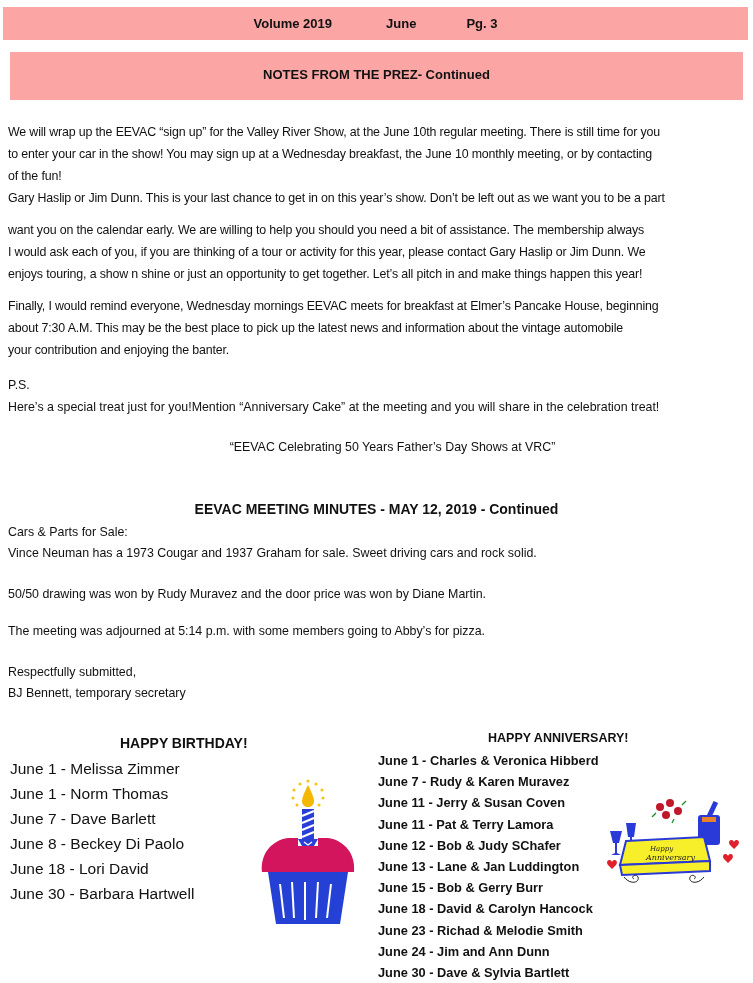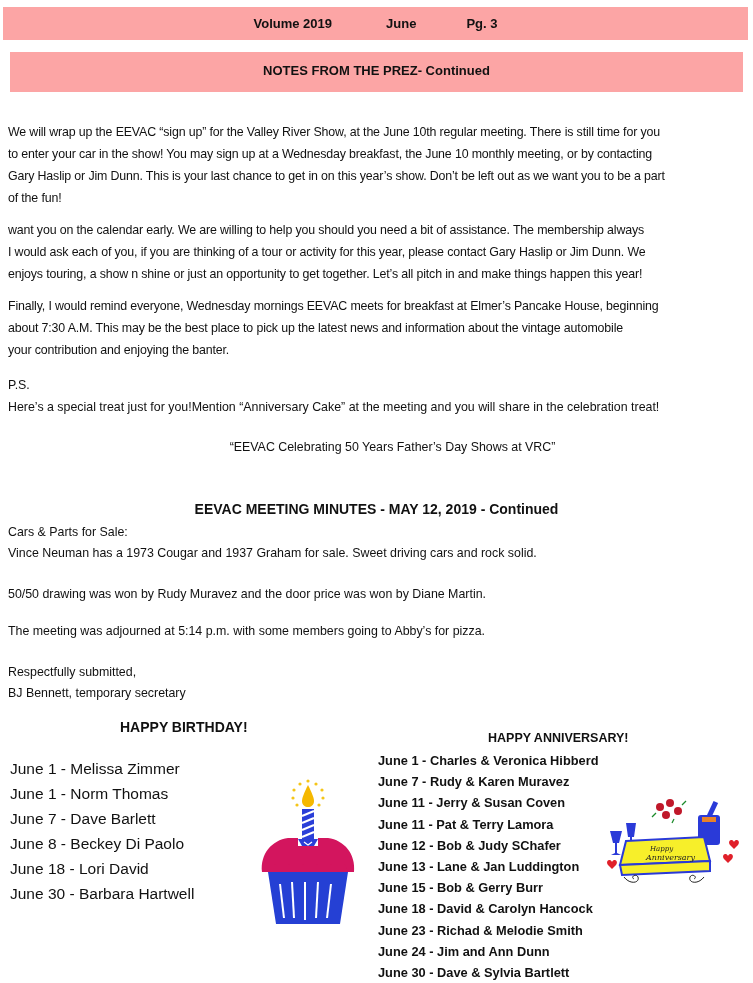--- a/index.html
+++ b/index.html
@@ -4,26 +4,26 @@
 <style>
   html, body { margin:0; padding:0; background:#ffffff; }
   body { width:753px; height:983px; position:relative; overflow:hidden;
          font-family:"Liberation Sans", sans-serif; color:#111; }
   .bar { position:absolute; background:#fca5a5; display:flex; align-items:center; justify-content:center;
          font-weight:bold; font-size:13px; color:#111; }
   .bar-top { left:3px; top:7px; width:745px; height:33px; }
   .bar-top span { display:inline-block; }
   .bar-top .vol { margin-right:54px; }
   .bar-top .month { margin-right:50px; }
-  .bar-notes { left:10px; top:52px; width:733px; height:40px; font-size:13px; padding-bottom:4px; box-sizing:border-box; }
+  .bar-notes { left:10px; top:52px; width:733px; height:48px; font-size:13px; padding-bottom:4px; box-sizing:border-box; }
   .p { position:absolute; left:8px; width:730px; font-size:12.4px; line-height:22px; letter-spacing:-0.15px;margin-top:23px; }
   .center { position:absolute; left:0; width:753px; text-align:center; font-size:12.4px; }
   .h2 { position:absolute; left:0; width:753px; text-align:center; font-weight:bold; font-size:14px; }
   .line { position:absolute; left:8px; font-size:12.4px; white-space:nowrap; }
-  .bday-title { position:absolute; left:120px; top:719px; font-weight:bold; font-size:14px; }
+  .bday-title { position:absolute; left:120px; top:735px; font-weight:bold; font-size:14px; }
   .bday-list { position:absolute; left:10px; top:756px; font-size:15.5px; line-height:25px; }
   .anniv-title { position:absolute; left:488px; top:731px; font-weight:bold; font-size:12.5px; }
   .anniv-list { position:absolute; left:378px; top:750px; font-size:12.8px; font-weight:bold; line-height:21.2px; }
   .cupcake { position:absolute; left:258px; top:776px; width:100px; height:150px; }
   .cake { position:absolute; left:600px; top:793px; width:148px; height:92px; }
 </style>
 </head>
 <body>
 
 <div class="bar bar-top">
@@ -32,22 +32,22 @@
   <span>Pg. 3</span>
 </div>
 
 <div class="bar bar-notes">
   <span>NOTES FROM THE PREZ- Continued</span>
 </div>
 
 <div class="p" style="top:98px;">
   <div>We will wrap up the EEVAC “sign up” for the Valley River Show, at the June 10th regular meeting.  There is still time for you</div>
   <div>to enter your car in the show!  You may sign up at a Wednesday breakfast, the June 10 monthly meeting, or by contacting</div>
+  <div>of the fun!</div>
   <div>Gary Haslip or Jim Dunn.  This is your last chance to get in on this year’s show.   Don’t be left out as we want you to be a part</div>
-  <div>of the fun!</div>
 </div>
 
 <div class="p" style="top:196px;">
   <div>want you on the calendar early.  We are willing to help you should you need a bit of assistance.  The membership always</div>
   <div>I would ask each of you, if you are thinking of a tour or activity for this year, please contact Gary Haslip or Jim Dunn.  We</div>
   <div>enjoys touring, a show n shine or just an opportunity to get together.  Let’s all pitch in and make things happen this year!</div>
 </div>
 
 <div class="p" style="top:272px;">
   <div>Finally, I would remind everyone, Wednesday mornings EEVAC meets for breakfast at Elmer’s Pancake House, beginning</div>

